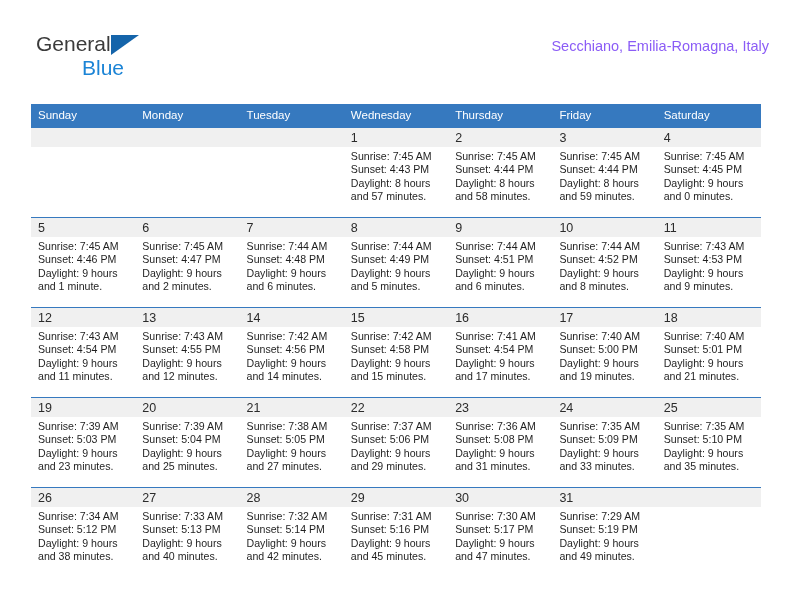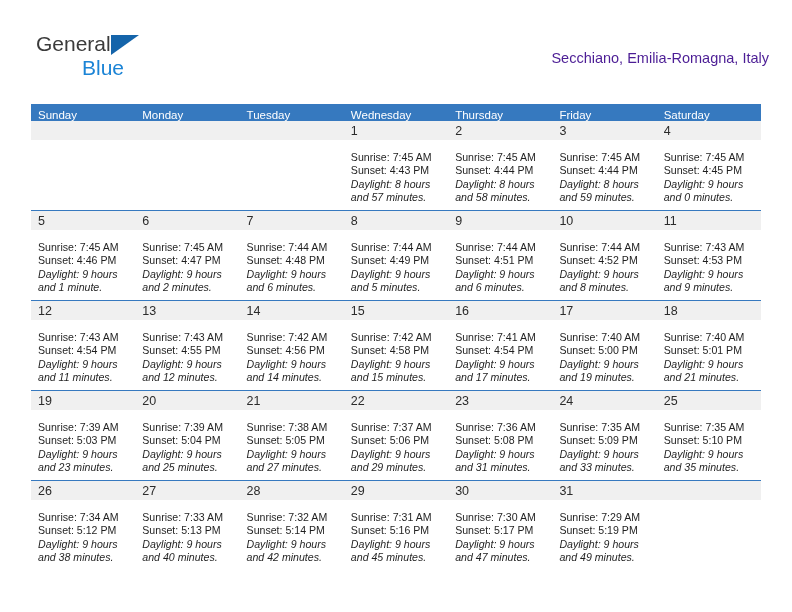--- a/index.html
+++ b/index.html
@@ -75,42 +75,42 @@
     text-align: right;
   }
   .cal-title {
     font-size: 26px;
     color: #262626;
     line-height: 32px;
     white-space: nowrap;
   }
   .cal-subtitle {
     font-size: 14.5px;
-    color: #4c1d95;
+    color: #8b5cf6;
     line-height: 20px;
-    margin-top: 20px;
+    margin-top: 8px;
     white-space: nowrap;
   }
 
   
   .calendar {
     position: absolute;
     left: 31px;
     top: 104px;
     width: 730px;
     border-collapse: collapse;
     table-layout: fixed;
   }
   .calendar th {
     background: #3679bf;
     color: #ffffff;
     font-size: 11.5px;
     font-weight: normal;
     text-align: left;
-    padding: 5px 0 0 7px;
+    padding: 5px 0 7px 7px;
     height: 11px;
     border: none;
   }
   .calendar td {
     width: 104.28px;
     vertical-align: top;
     padding: 0;
     border: none;
     border-top: 1px solid #3679bf;
     background: #ffffff;
@@ -126,31 +126,30 @@
   .datebar {
     background: #f0f0f0;
     height: 19px;
     box-sizing: border-box;
     padding: 2px 0 0 7px;
     font-size: 12.5px;
     color: #2b2b2b;
     line-height: 16px;
   }
   .dayinfo {
-    padding: 11px 4px 0 7px;
+    padding: 3px 4px 0 7px;
     font-size: 10.6px;
     line-height: 13.4px;
     color: #1f1f1f;
   }
   .dayinfo div {
     white-space: nowrap;
   }
   .dayinfo .daylight {
     white-space: normal;
-    font-style: italic;
   }
   .empty .datebar {
     background: #f0f0f0;
   }
 </style>
 </head>
 <body>
 
 <div class="page">
 

